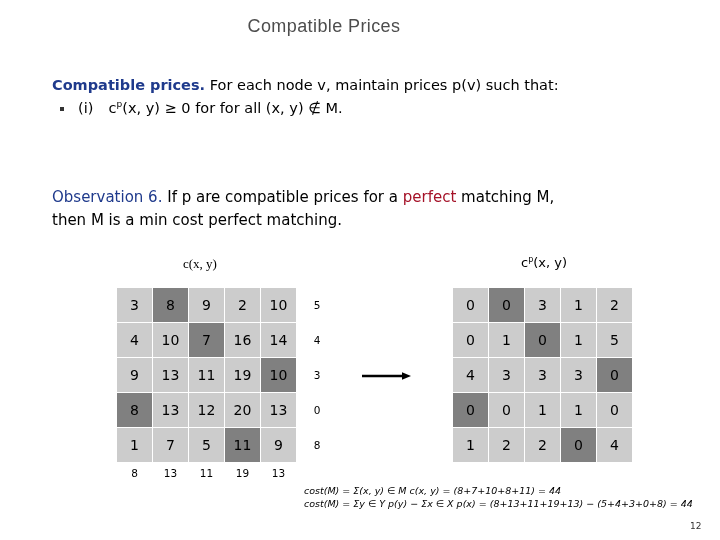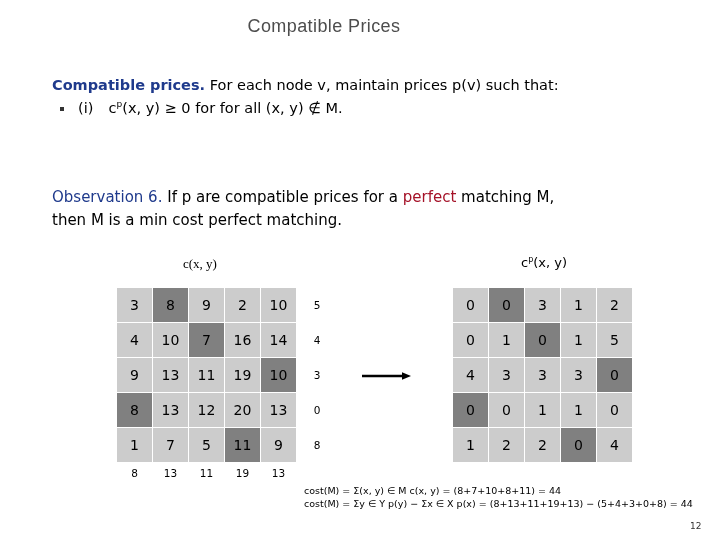--- a/index.html
+++ b/index.html
@@ -138,20 +138,21 @@
 
   
   #cost-equations {
     position: absolute;
     top: 485px;
     left: 304px;
     font-size: 9.5px;
     color: #000000;
     line-height: 1.35;
     white-space: nowrap;
+    font-style: italic;
   }
 
   
   #page-number {
     position: absolute;
     top: 521px;
     left: 690px;
     font-size: 9px;
     color: #333333;
   }

